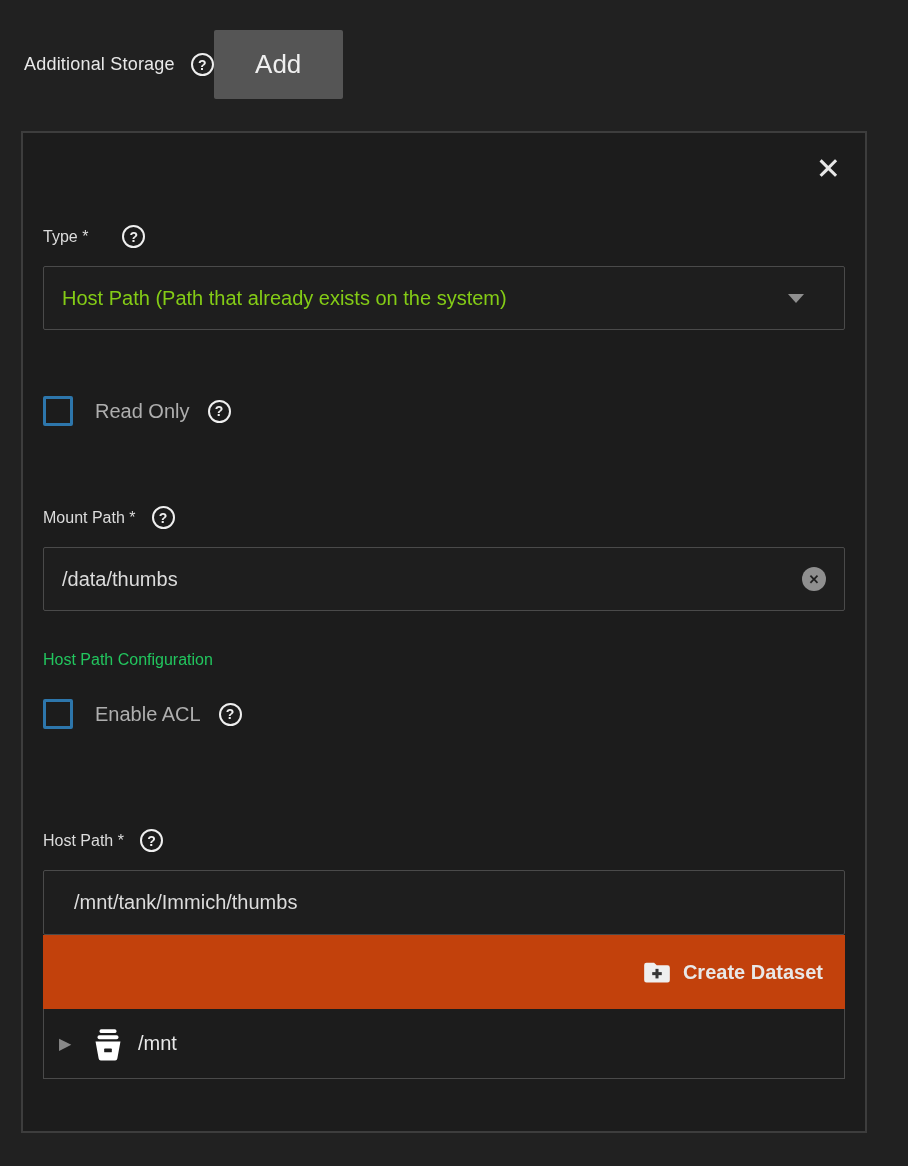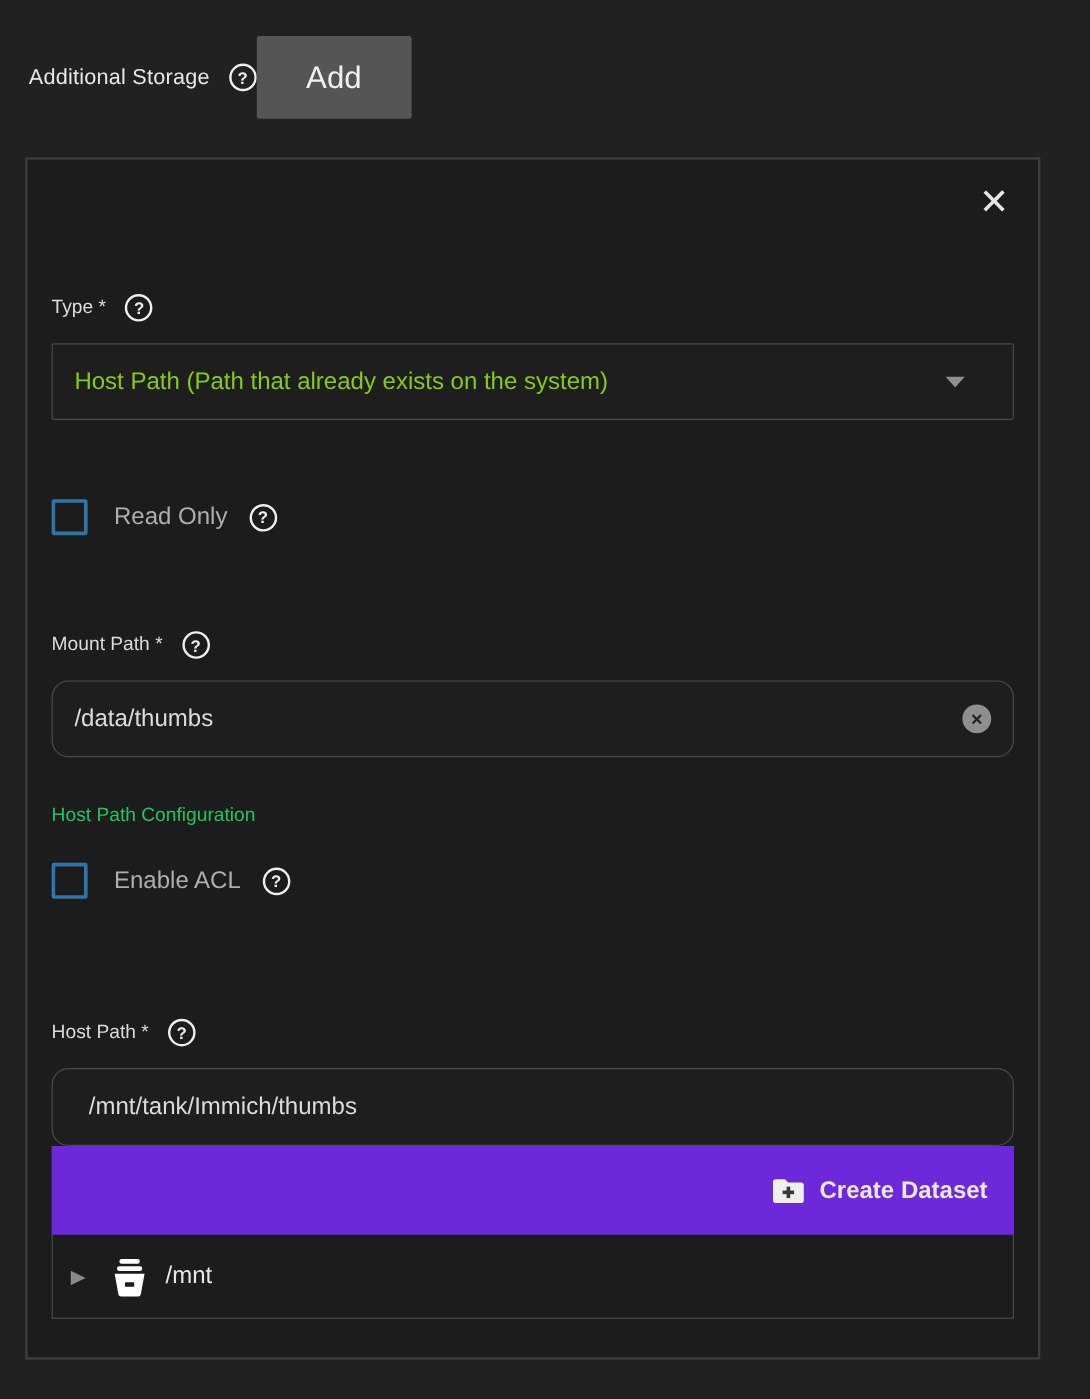--- a/index.html
+++ b/index.html
@@ -51,21 +51,21 @@
   }
   .close-row { display: flex; justify-content: flex-end; margin-top: 20px; }
   .close-icon {
     font-size: 30px; line-height: 32px; color: #e8e8e8;
     cursor: pointer; padding: 0 4px;
   }
 
   
   .field-label-row { display: flex; align-items: center; }
   .field-label { font-size: 16px; color: #dcdcdc; }
-  .mt-type { margin-top: 60px; }
+  .mt-type { margin-top: 40px; gap: 18px; }
   .mt-mount { margin-top: 80px; }
   .mt-host { margin-top: 100px; }
 
   
   .select-box {
     margin-top: 18px;
     height: 64px;
     background: #1e1e1e;
     border: 1px solid #4a4a4a;
     border-radius: 2px;
@@ -96,21 +96,21 @@
   }
   .check-label { font-size: 20px; color: #aeaeae; margin-left: 22px; }
   .check-row .help { margin-left: 18px; }
 
   
   .input-box {
     margin-top: 18px;
     height: 64px;
     background: #1e1e1e;
     border: 1px solid #4a4a4a;
-    border-radius: 14px;
+    border-radius: 2px;
     display: flex; align-items: center;
     padding: 0 18px;
   }
   .text-input {
     flex: 1;
     background: transparent;
     border: none; outline: none;
     font-family: "Liberation Sans", sans-serif;
     font-size: 20px; color: #dcdcdc;
   }
@@ -126,21 +126,21 @@
     margin-left: 12px;
   }
 
   
   .section-heading { margin-top: 40px; font-size: 16px; color: #22c55e; }
 
   
   .explorer-input { margin-top: 18px; margin-bottom: 0; height: 65px; padding-left: 30px; }
   .explorer-toolbar {
     height: 74px;
-    background: #6d28d9;
+    background: #c2410c;
     display: flex; align-items: center; justify-content: flex-end;
     padding: 0 22px;
   }
   .create-dataset-btn {
     display: flex; align-items: center;
     background: transparent; border: none;
     cursor: pointer;
     font-family: "Liberation Sans", sans-serif;
   }
   .create-dataset-btn svg { display: block; }

